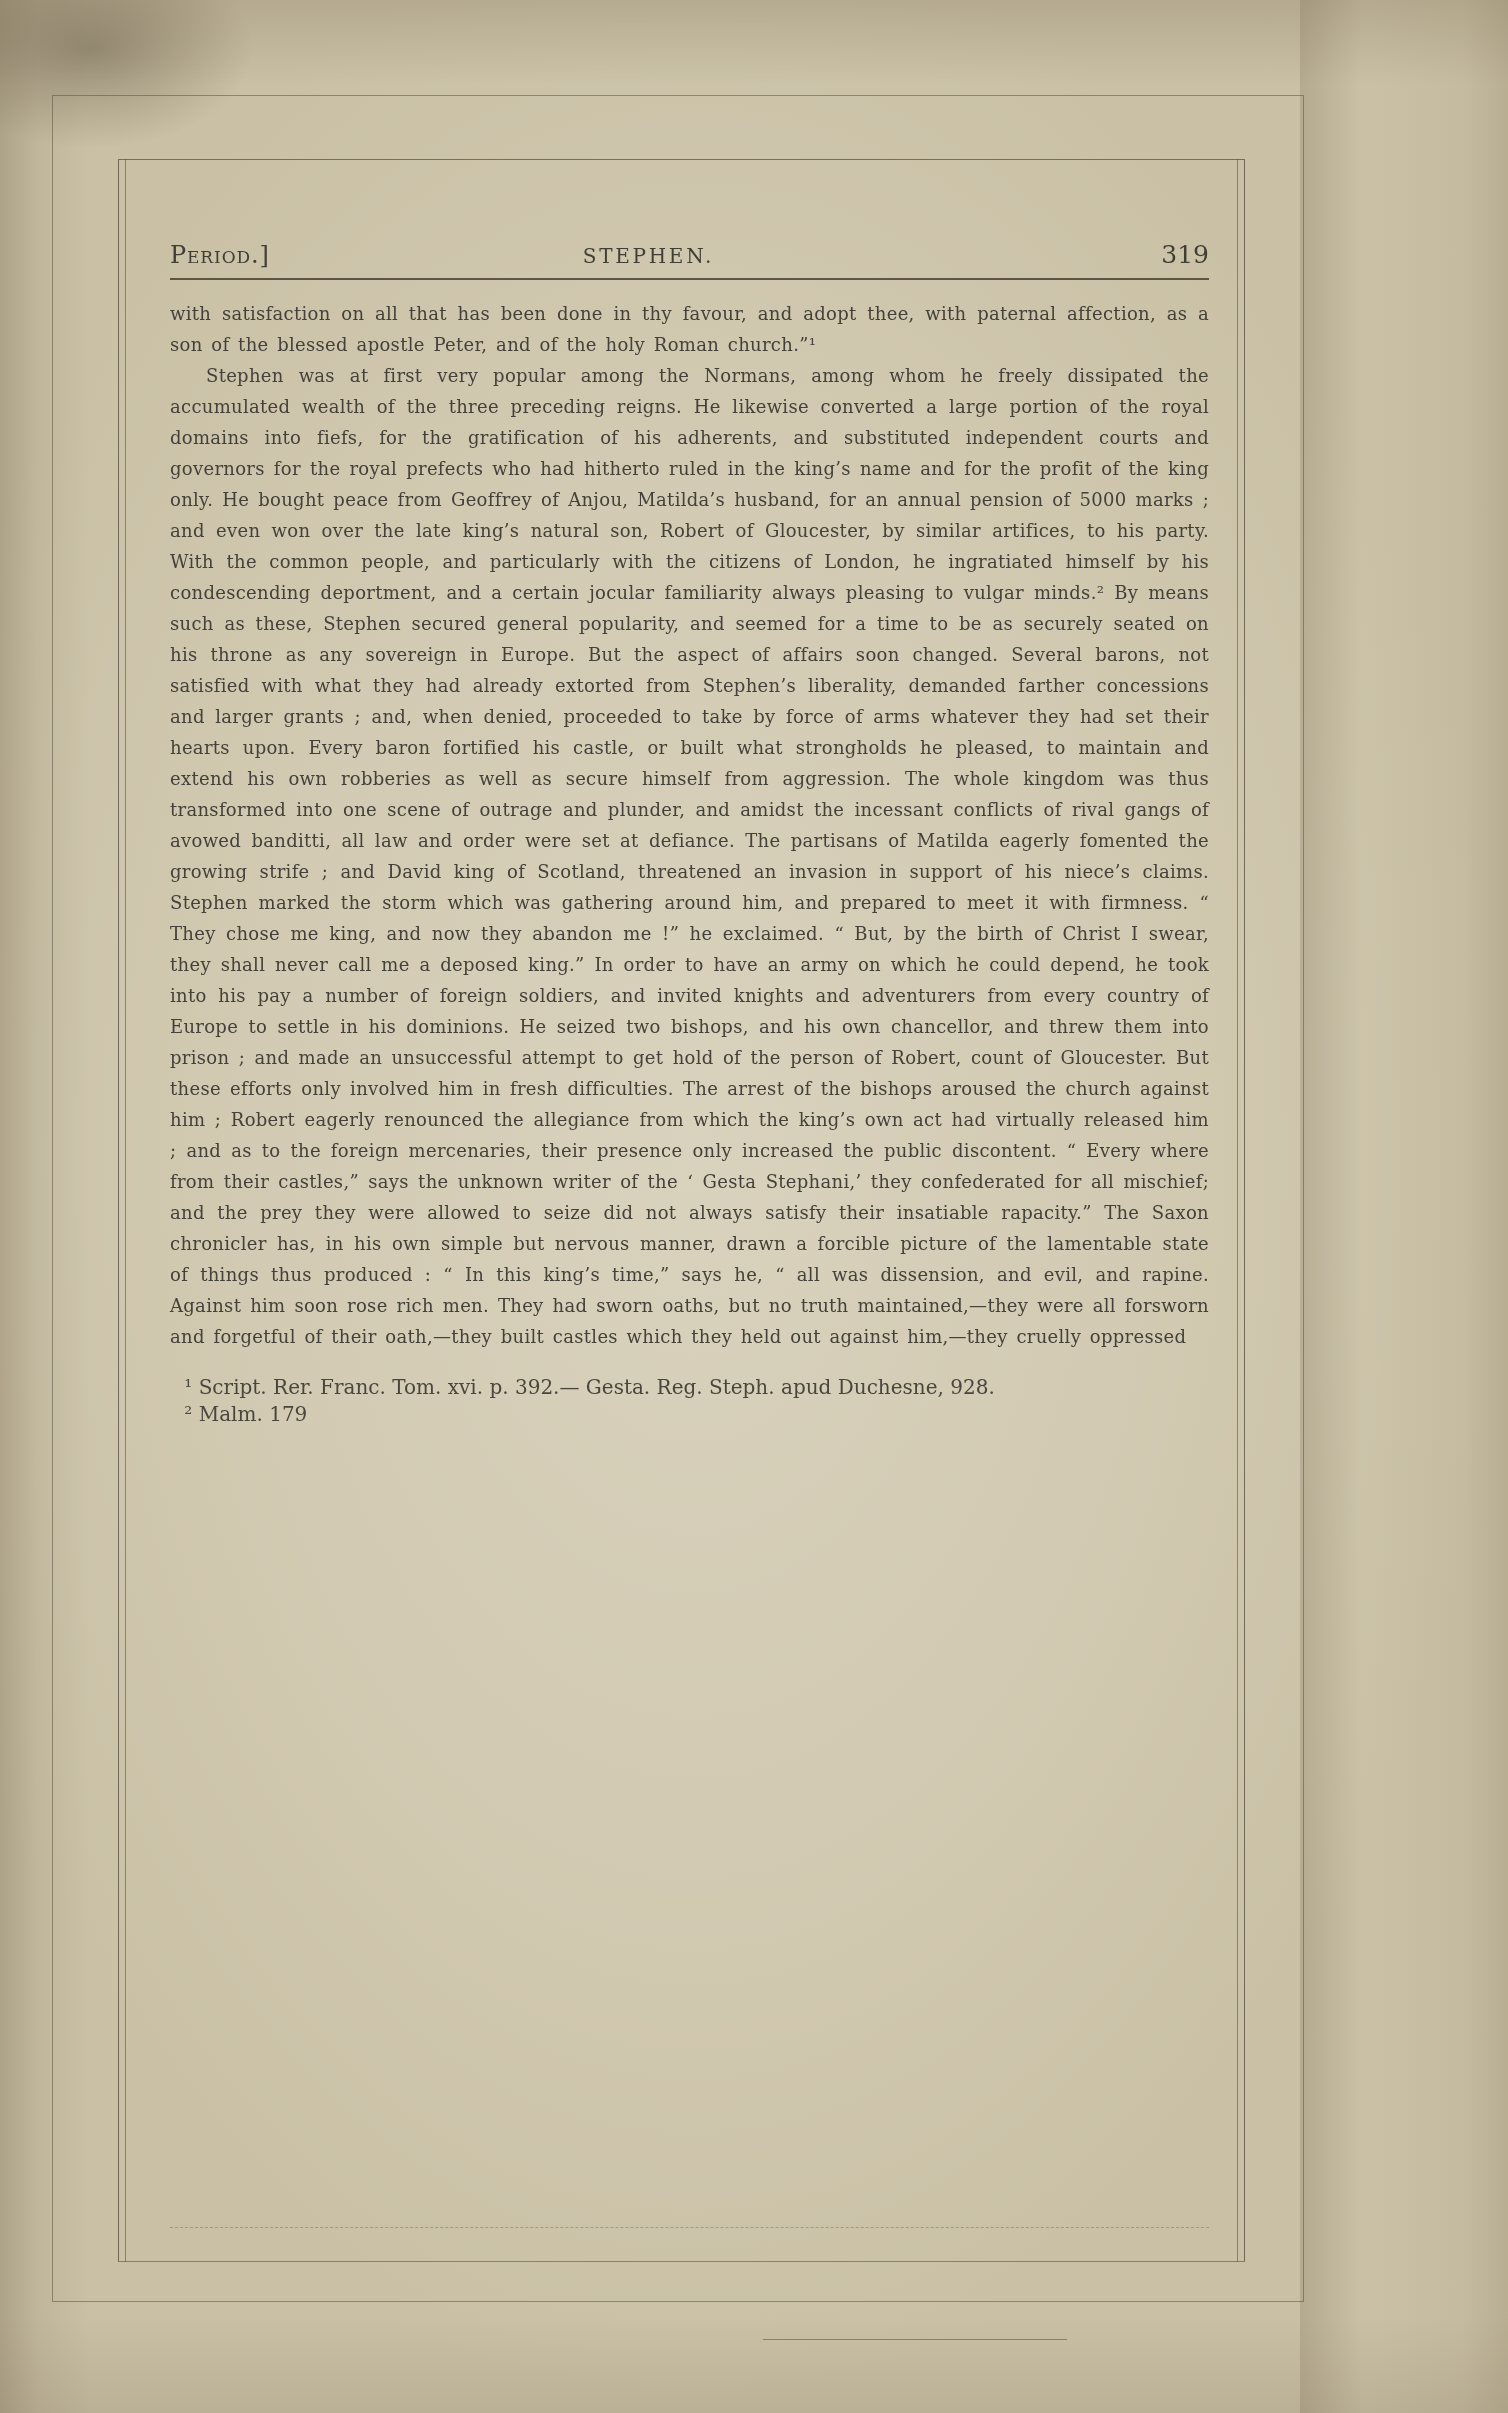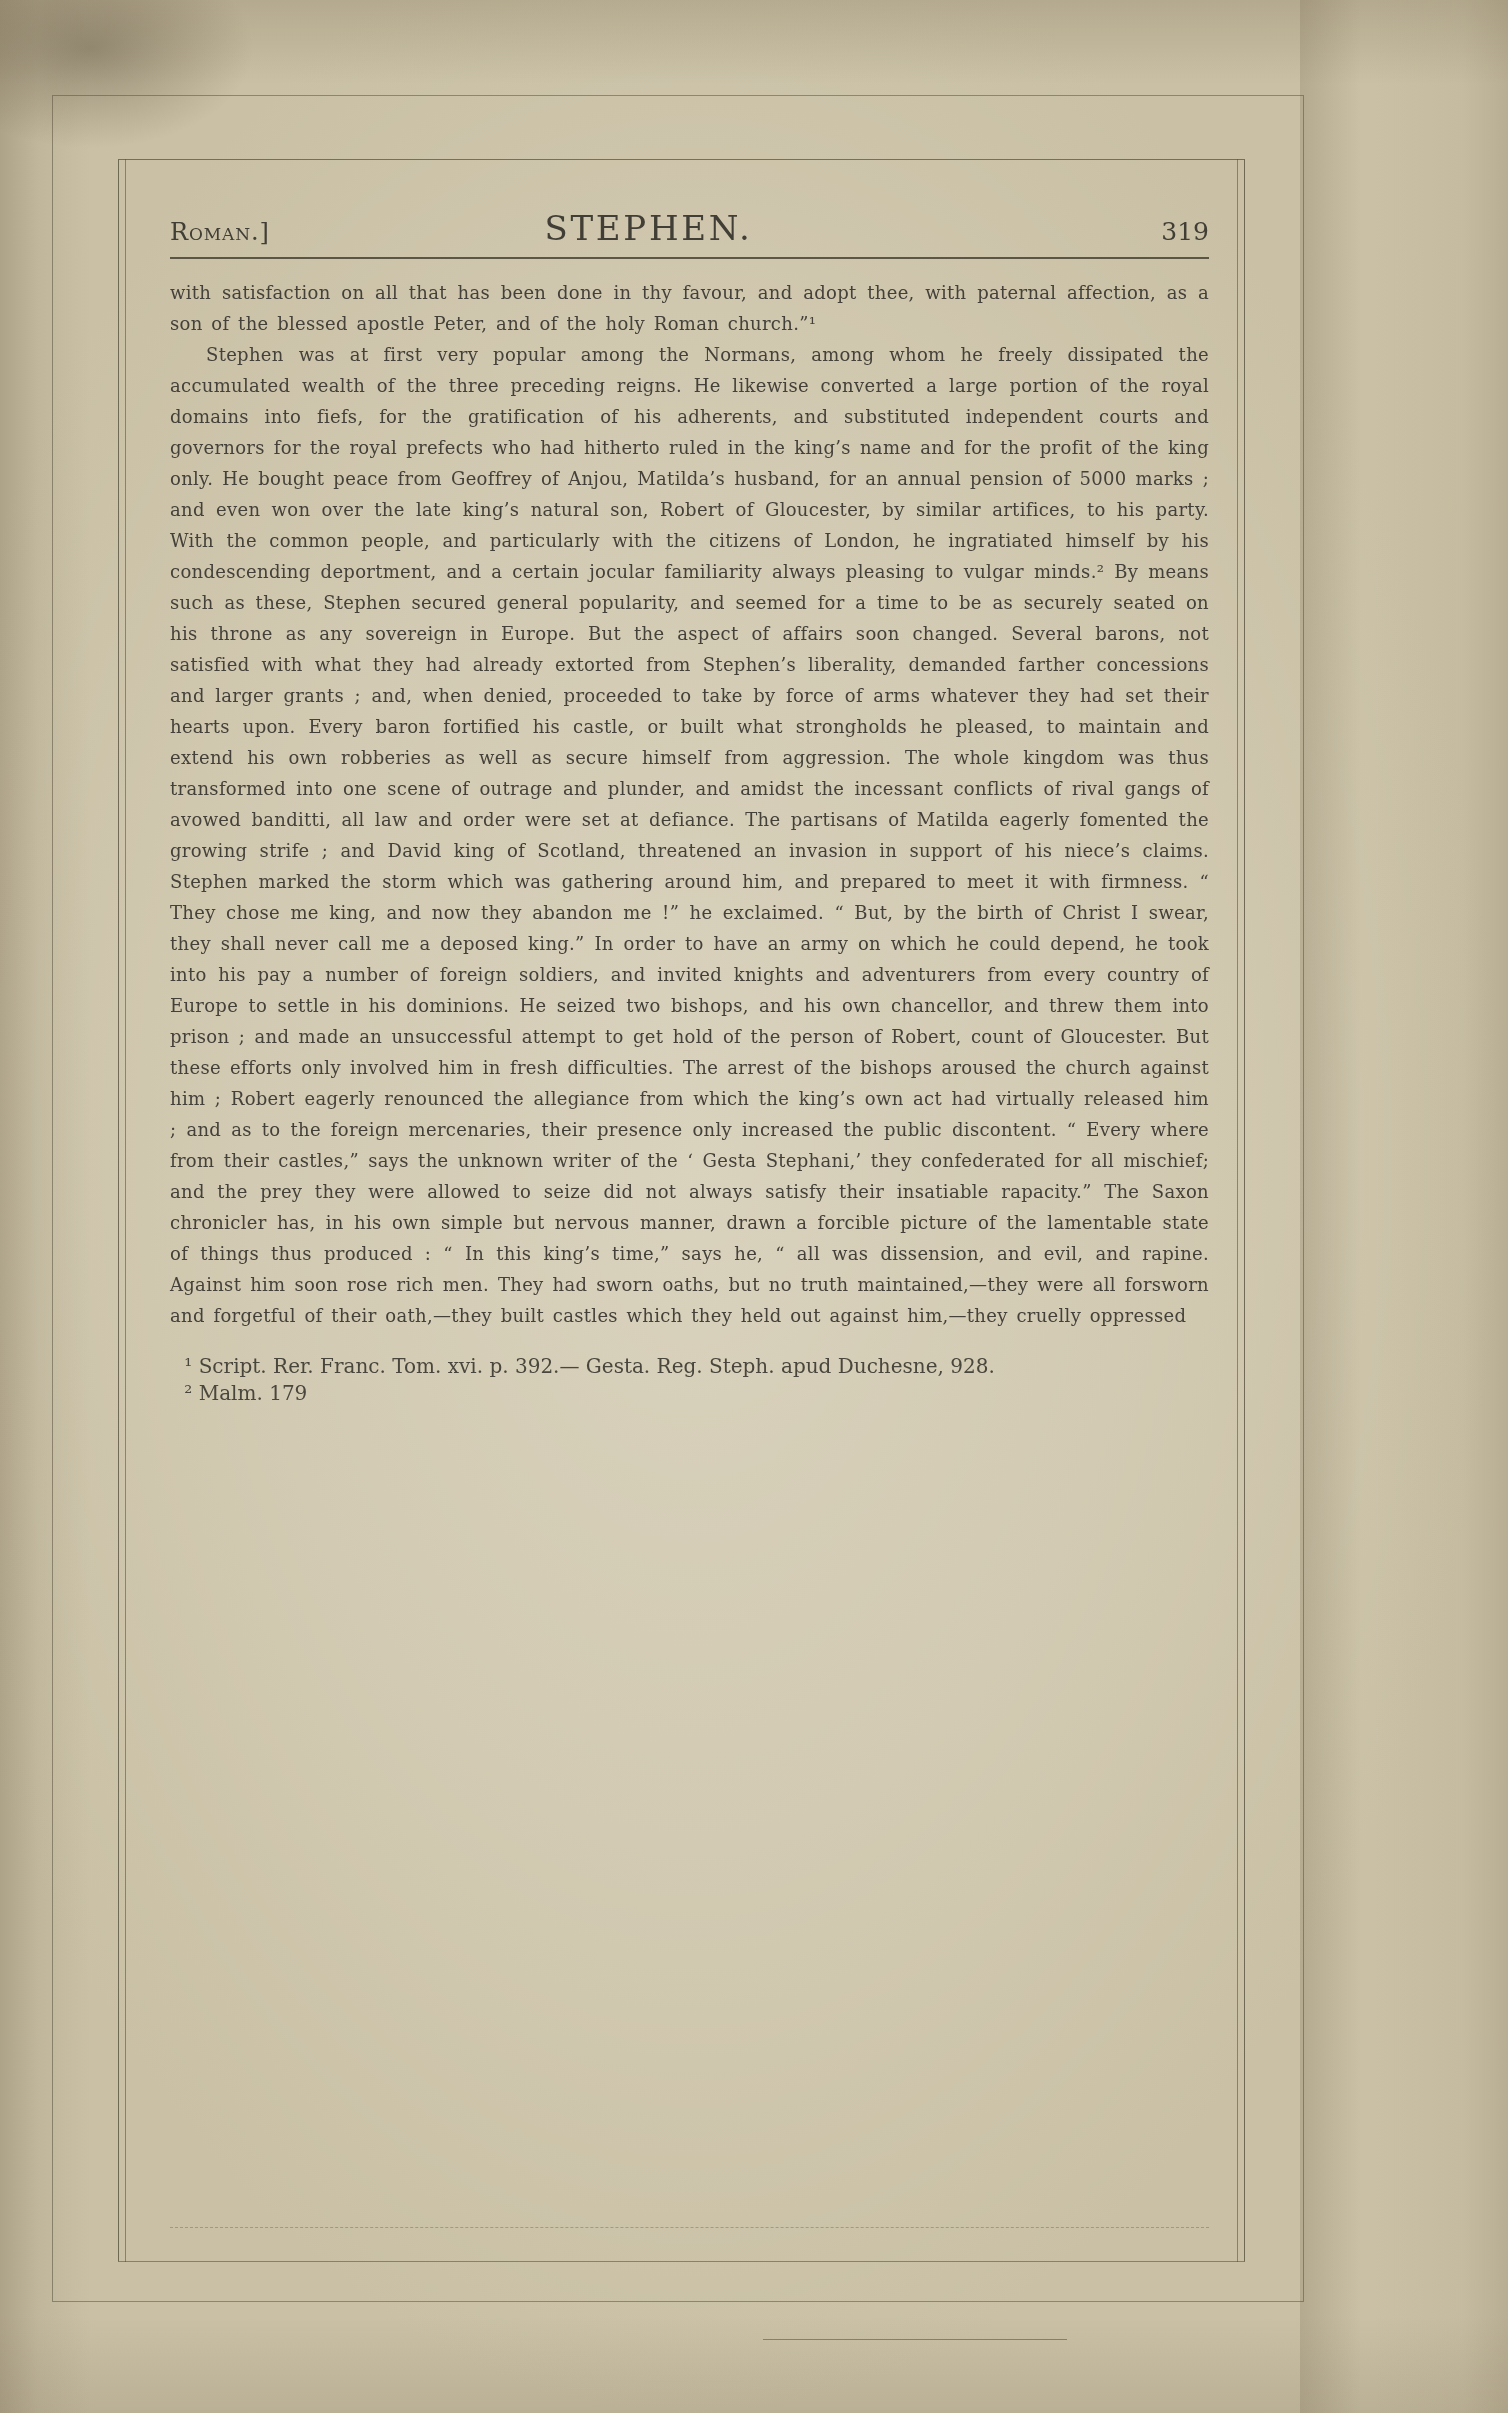--- a/index.html
+++ b/index.html
@@ -75,24 +75,25 @@
     display: grid;
     grid-template-columns: 1fr auto 1fr;
     align-items: baseline;
   }
   .hdr-left {
     font-variant: small-caps;
     font-size: 24px;
     letter-spacing: 0.9px;
   }
   .hdr-title {
-    font-size: 34px;
+    font-size: 20px;
     letter-spacing: 2.7px;
     justify-self: center;
     transform: translateX(-41px);
+    margin-top: 36px;
   }
   .hdr-page {
     font-size: 25px;
     justify-self: end;
   }
 
   .header-rule {
     margin-top: 9px;
     height: 0;
     border-top: 2.7px solid rgba(62,57,44,0.80);
@@ -138,21 +139,21 @@
 </head>
 <body>
 
 <div class="scan">
   <div class="curl"></div>
   <div class="outer-frame"></div>
   <div class="inner-frame"></div>
 
   <div class="content">
     <div class="header">
-      <span class="hdr-left">Roman.]</span>
+      <span class="hdr-left">Period.]</span>
       <span class="hdr-title">STEPHEN.</span>
       <span class="hdr-page">319</span>
     </div>
 
     <div class="header-rule"></div>
 
     <div class="body-text">
       <p class="para no-indent">with satisfaction on all that has been done in thy favour, and adopt thee, with paternal affection, as a son of the blessed apostle Peter, and of the holy Roman church.”¹</p>
       <p class="para">Stephen was at first very popular among the Normans, among whom he freely dissipated the accumulated wealth of the three preceding reigns.  He likewise converted a large portion of the royal domains into fiefs, for the gratification of his adherents, and substituted independent courts and governors for the royal prefects who had hitherto ruled in the king’s name and for the profit of the king only.  He bought peace from Geoffrey of Anjou, Matilda’s husband, for an annual pension of 5000 marks ; and even won over the late king’s natural son, Robert of Gloucester, by similar artifices, to his party.  With the common people, and particularly with the citizens of London, he ingratiated himself by his condescending deportment, and a certain jocular familiarity always pleasing to vulgar minds.²  By means such as these, Stephen secured general popularity, and seemed for a time to be as securely seated on his throne as any sovereign in Europe.  But the aspect of affairs soon changed.  Several barons, not satisfied with what they had already extorted from Stephen’s liberality, demanded farther concessions and larger grants ; and, when denied, proceeded to take by force of arms whatever they had set their hearts upon.  Every baron fortified his castle, or built what strongholds he pleased, to maintain and extend his own robberies as well as secure himself from aggression.  The whole kingdom was thus transformed into one scene of outrage and plunder, and amidst the incessant conflicts of rival gangs of avowed banditti, all law and order were set at defiance.  The partisans of Matilda eagerly fomented the growing strife ; and David king of Scotland, threatened an invasion in support of his niece’s claims.  Stephen marked the storm which was gathering around him, and prepared to meet it with firmness.  “ They chose me king, and now they abandon me !” he exclaimed.  “ But, by the birth of Christ I swear, they shall never call me a deposed king.”  In order to have an army on which he could depend, he took into his pay a number of foreign soldiers, and invited knights and adventurers from every country of Europe to settle in his dominions.  He seized two bishops, and his own chancellor, and threw them into prison ; and made an unsuccessful attempt to get hold of the person of Robert, count of Gloucester.  But these efforts only involved him in fresh difficulties.  The arrest of the bishops aroused the church against him ; Robert eagerly renounced the allegiance from which the king’s own act had virtually released him ; and as to the foreign mercenaries, their presence only increased the public discontent.  “ Every where from their castles,” says the unknown writer of the ‘ Gesta Stephani,’ they confederated for all mischief; and the prey they were allowed to seize did not always satisfy their insatiable rapacity.”  The Saxon chronicler has, in his own simple but nervous manner, drawn a forcible picture of the lamentable state of things thus produced :  “ In this king’s time,” says he, “ all was dissension, and evil, and rapine.  Against him soon rose rich men.  They had sworn oaths, but no truth maintained,—they were all forsworn and forgetful of their oath,—they built castles which they held out against him,—they cruelly oppressed</p>
     </div>

